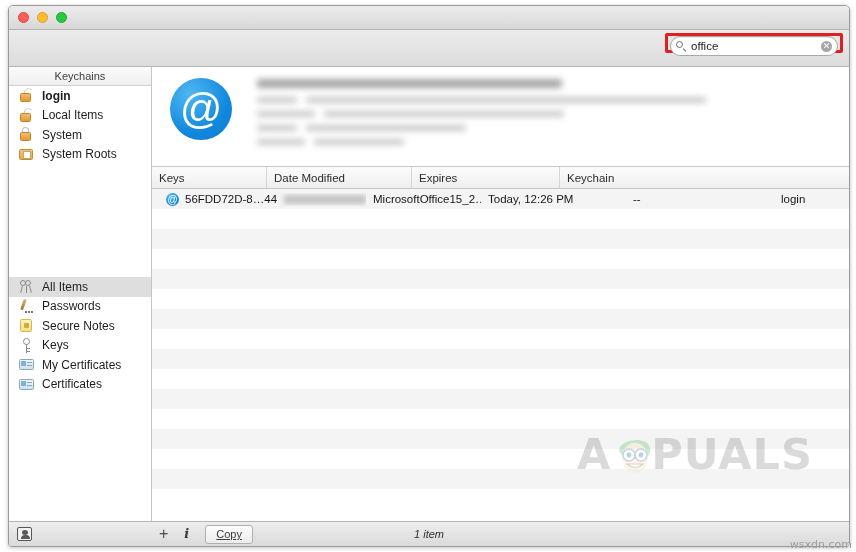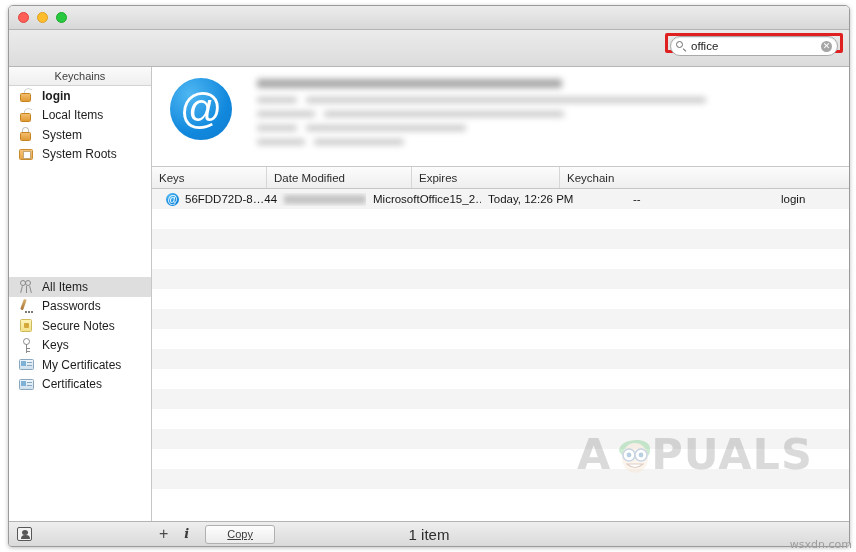--- a/index.html
+++ b/index.html
@@ -588,36 +588,37 @@
     font-size: 13px;
     color: #3a3a3a;
     font-family: "DejaVu Serif", serif;
     font-style: italic;
     font-weight: bold;
     line-height: 14px;
     padding: 0 3px;
   }
   #copy-button {
     height: 17px;
-    padding: 0 21px;
+    padding: 0 10px;
     font-size: 11px;
     color: #3c3c3c;
     background: linear-gradient(#fdfdfd, #ececec);
     border: 1px solid #b0b0b0;
     border-radius: 3px;
     display: flex;
     align-items: center;
     text-decoration: underline;
   }
   #item-count {
     position: absolute;
     left: 0; right: 0;
     text-align: center;
-    font-size: 15px;
+    font-size: 11px;
     color: #2e2e2e;
+    font-style: italic;
   }
 
   #page-watermark {
     position: absolute;
     right: 4px;
     bottom: 1px;
     font-size: 11px;
     color: #9d9d9d;
     font-family: "DejaVu Sans", sans-serif;
   }

